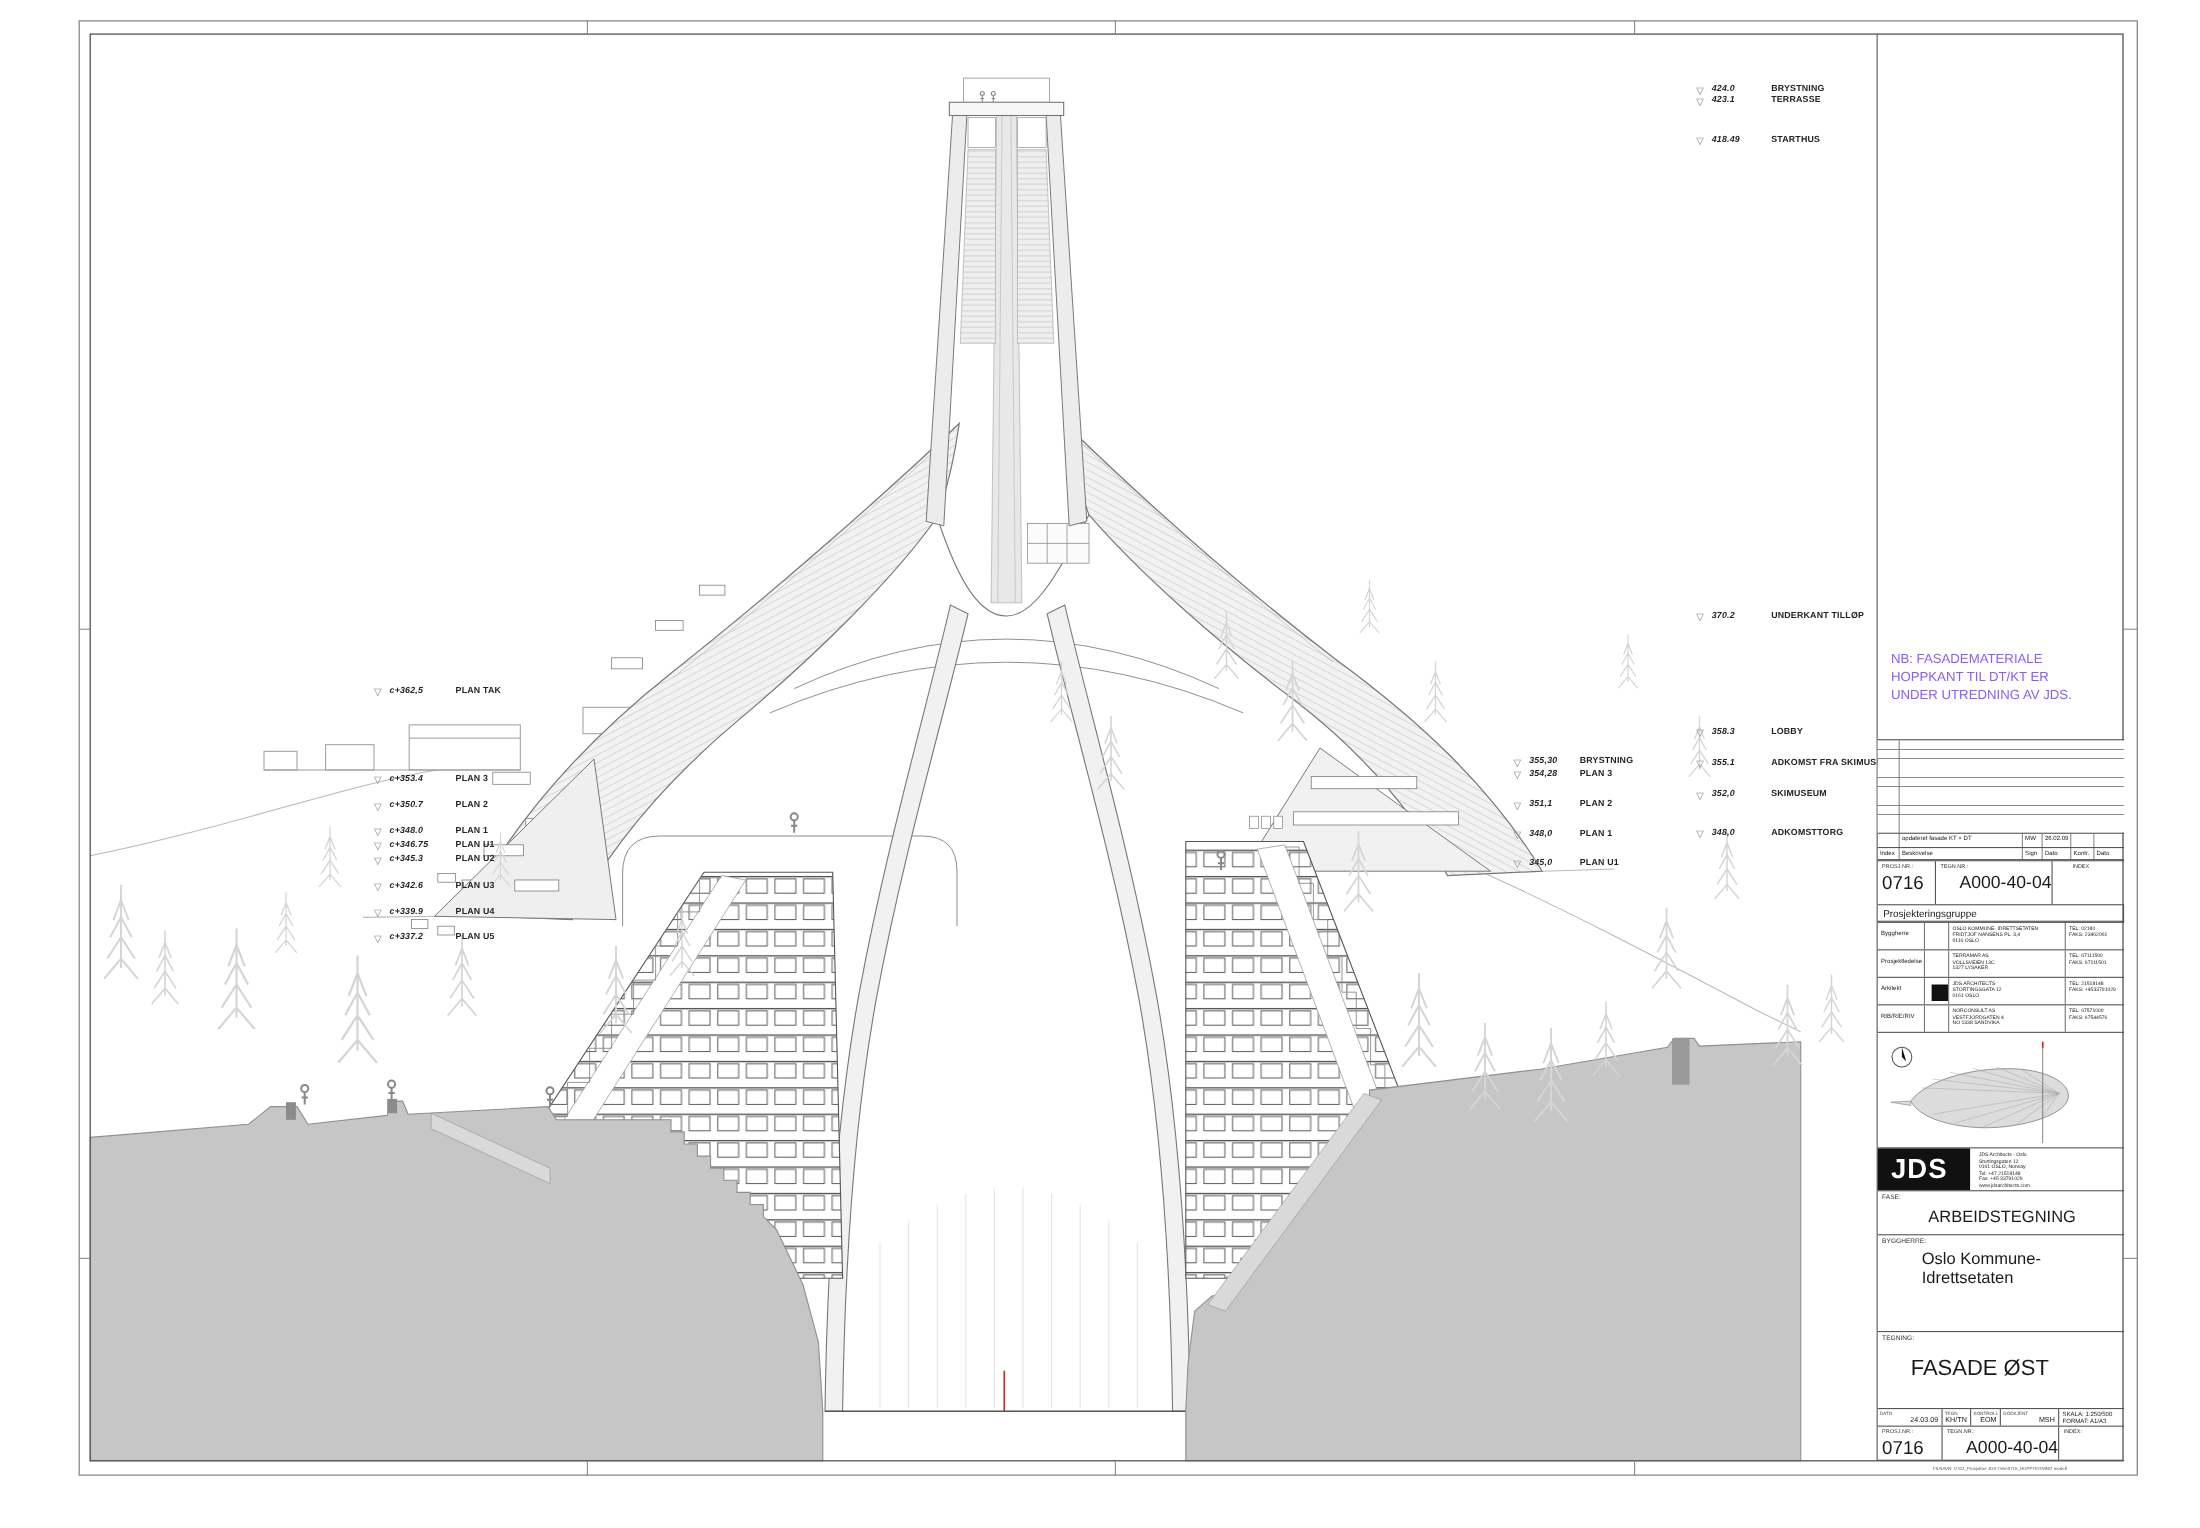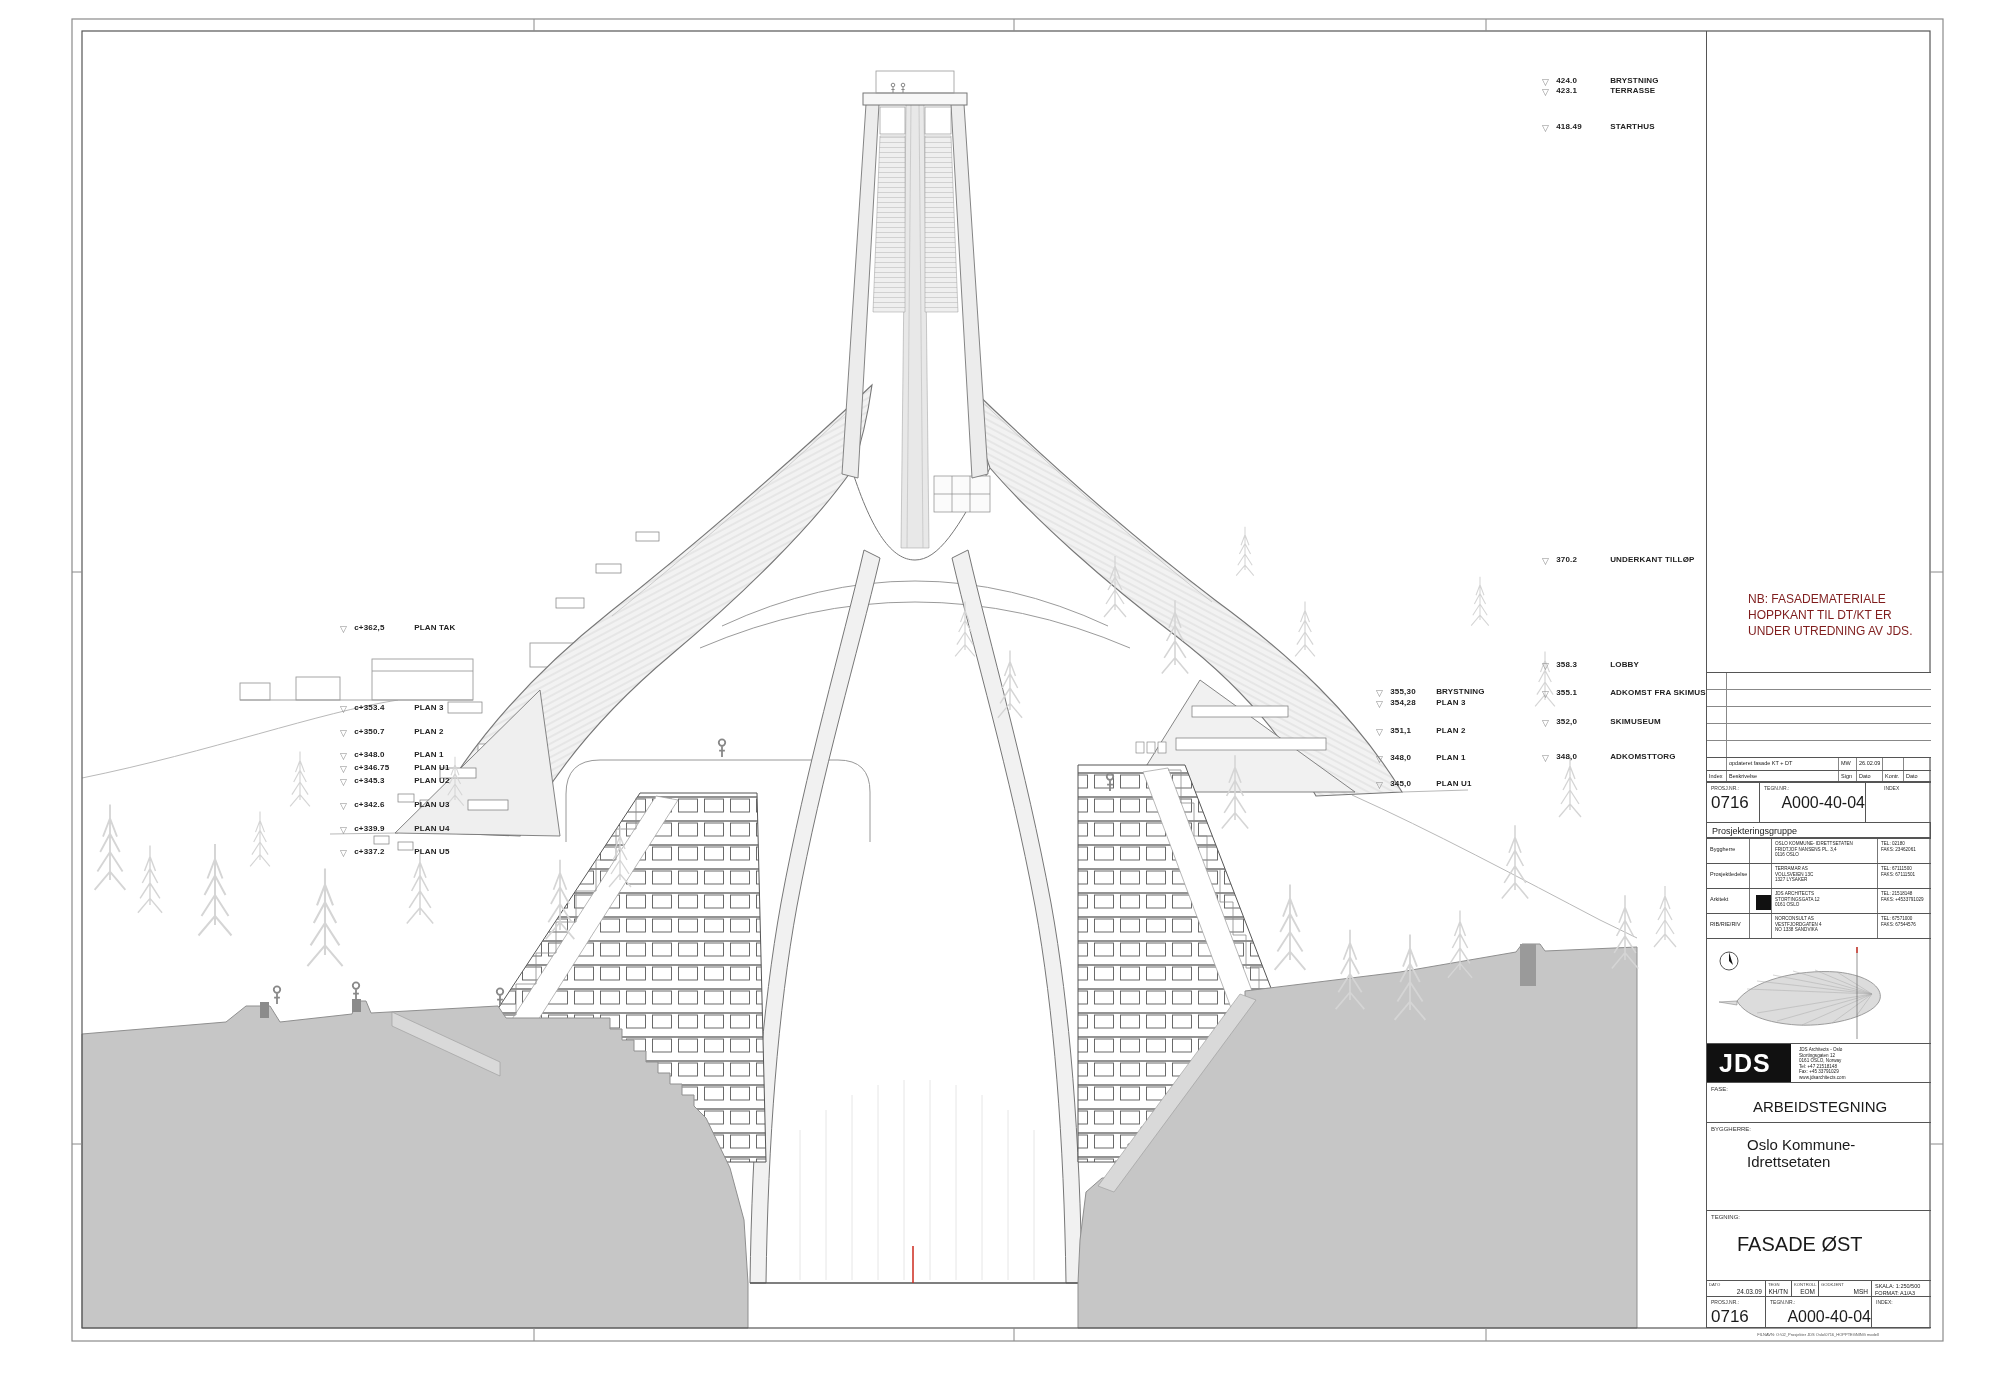--- a/index.html
+++ b/index.html
@@ -2,29 +2,29 @@
 <html><head>
 <meta charset="utf-8">
 <style>
   html,body{margin:0;padding:0;background:#fff;}
   body{width:2000px;height:1389px;position:relative;font-family:"Liberation Sans",sans-serif;color:#1a1a1a;}
   #stage{position:absolute;left:0;top:0;width:2000px;height:1389px;}
   svg{position:absolute;left:0;top:0;}
   
   .lvl{position:absolute;display:flex;align-items:baseline;font-weight:bold;font-size:8px;letter-spacing:.2px;color:#222;white-space:nowrap;}
   .lvl .tri{font-weight:400;font-size:9px;color:#8a8a8a;margin-right:7px;position:relative;top:2px;}
-  .lvl .val{display:inline-block;}
+  .lvl .val{display:inline-block;font-style:italic;}
   .lvl-l .val{width:60px;}
   .lvl-c .val{width:46px;}
   .lvl-r .val{width:54px;}
   
   #tblock{position:absolute;left:1706px;top:31px;width:224px;height:1297px;border-left:1px solid #555;box-sizing:border-box;}
   #tblock *{box-sizing:border-box;}
   .sec{position:absolute;left:0;width:224px;border-top:1px solid #555;}
-  .note{position:absolute;left:41px;top:560px;font-size:12px;line-height:16px;color:#7f1d1d;}
+  .note{position:absolute;left:12px;top:560px;font-size:12px;line-height:16px;color:#8b5cf6;}
   .revgrid{top:641px;height:85px;background:repeating-linear-gradient(to bottom,#fff 0 7.9px,#888 7.9px 8.5px);}
   .revgrid .idxline{position:absolute;left:19px;top:0;width:1px;height:85px;background:#888;}
   .grid{display:grid;height:100%;}
   .revrow{top:726px;height:13px;}
   .revhead{top:739px;height:12px;border-bottom:1px solid #555;}
   .revrow .grid,.revhead .grid{grid-template-columns:19px 112px 18px 26px 21px 27px;}
   .rcell{border-left:1px solid #888;font-size:5.5px;padding:2px 0 0 2px;overflow:hidden;white-space:nowrap;}
   .rcell:first-child{border-left:none;}
   .idstop{top:751px;height:40px;}
   .idstop .grid{grid-template-columns:52px 106px 66px;}

